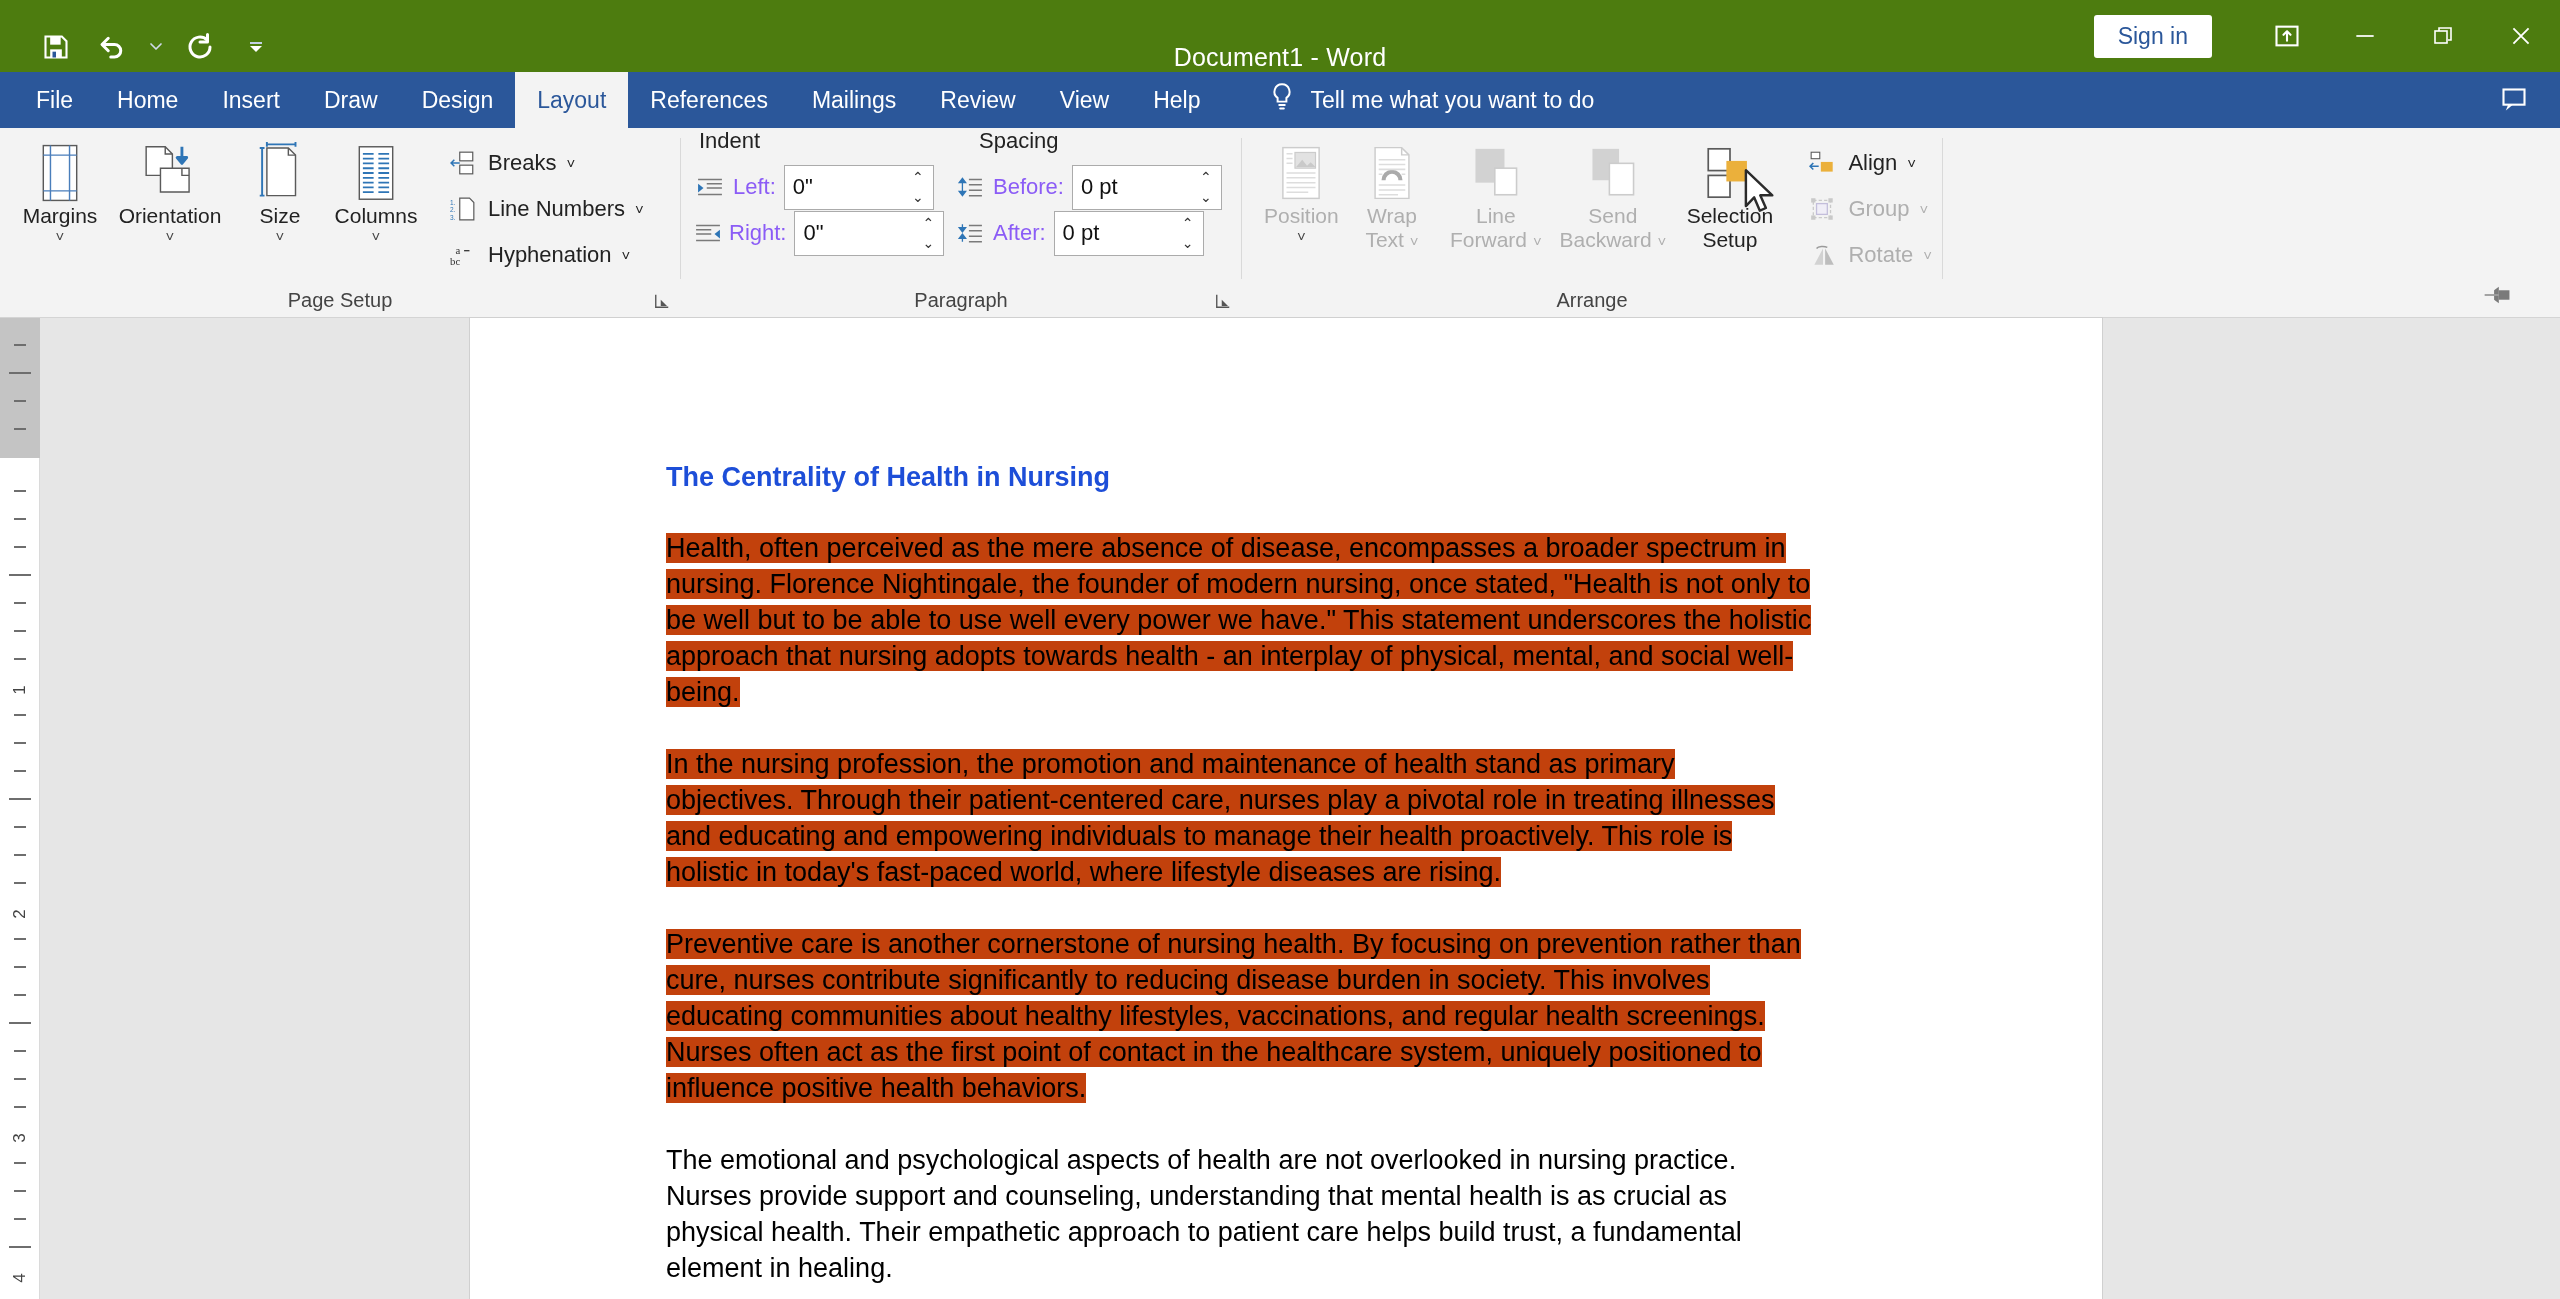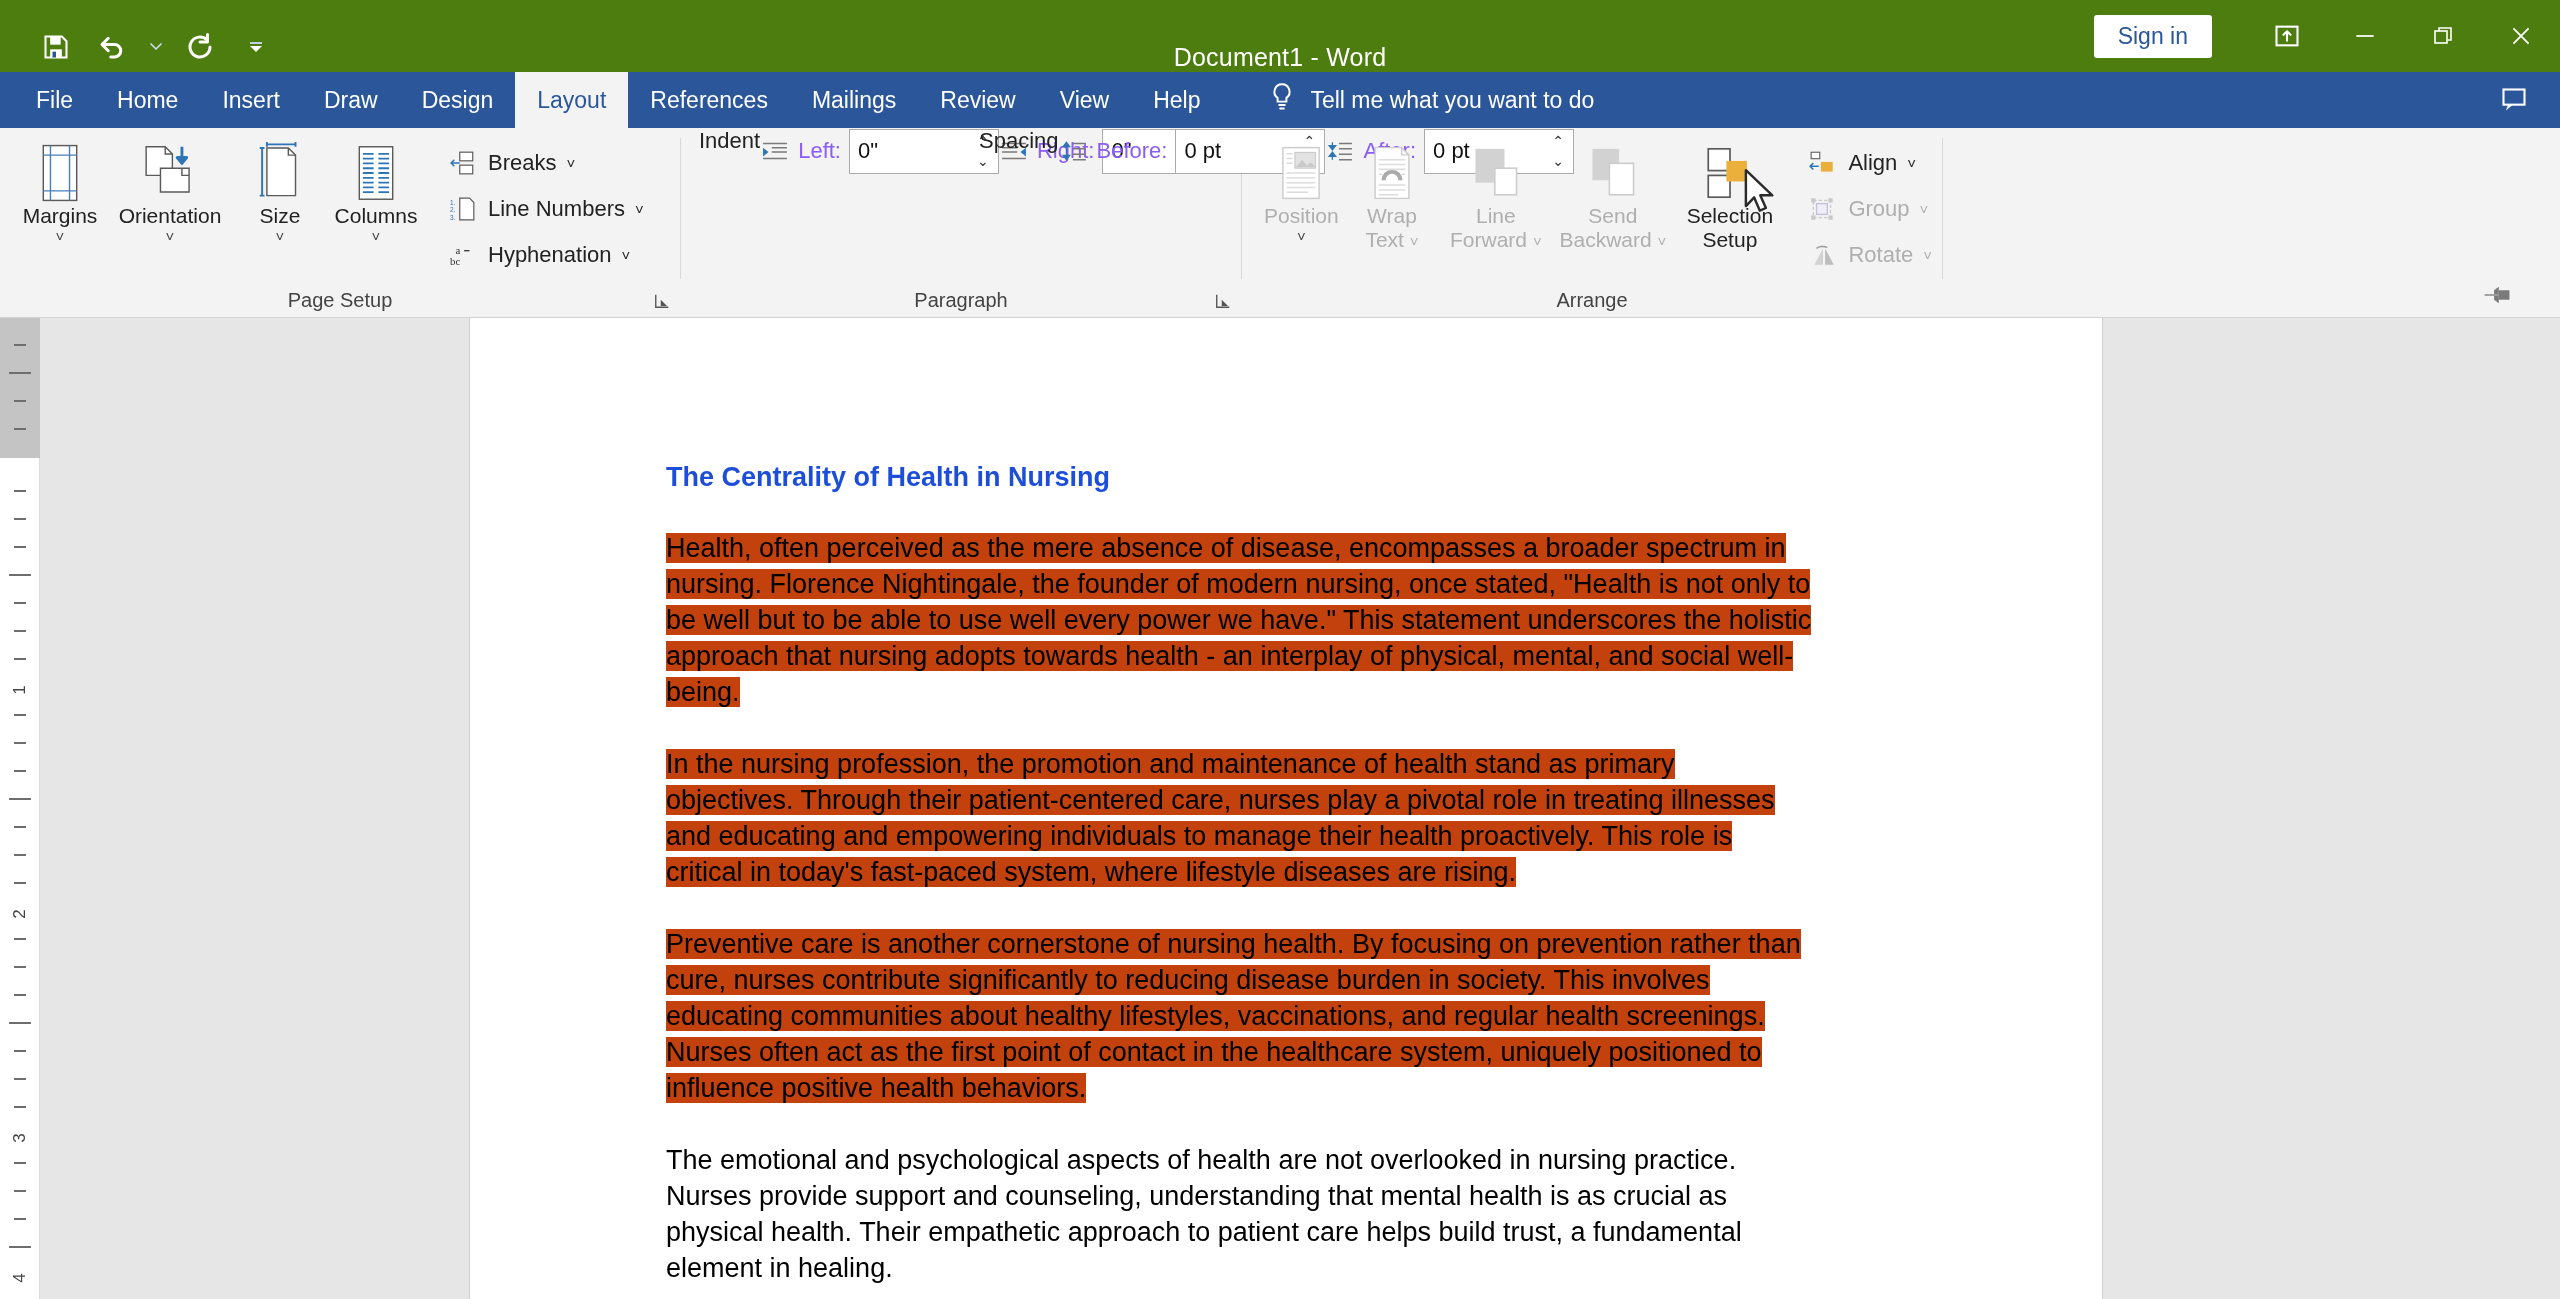--- a/index.html
+++ b/index.html
@@ -98,21 +98,21 @@
   .smallbtn {
     display: flex; align-items: center; gap: 10px; height: 46px;
     padding: 0 10px; cursor: pointer; color: #222; font-size: 22px;
     white-space: nowrap;
   }
   .smallbtn.disabled { color: #AFAFAF; }
   .stack { display: flex; flex-direction: column; justify-content: flex-start; padding-top: 2px; }
 
   
   .para-wrap { display: flex; gap: 0; padding: 0 14px; }
-  .para-col { display: flex; flex-direction: row; }
+  .para-col { display: flex; flex-direction: column; }
   .para-head { font-size: 22px; color: #222; height: 36px; padding-left: 4px; }
   .spin-row { display: flex; align-items: center; height: 46px; gap: 8px; }
   .spin-lbl { font-size: 22px; color: #8b5cf6; white-space: nowrap; }
   .spinbox {
     display: flex; align-items: center; border: 1px solid #ABABAB;
     background: #fff; width: 150px; height: 45px;
   }
   .spinbox input {
     border: none; outline: none; width: 118px; height: 41px;
     font-size: 22px; padding-left: 8px; color: #111;
@@ -641,21 +641,21 @@
               <div><span class="sel">nursing. Florence Nightingale, the founder of modern nursing, once stated, "Health is not only to</span></div>
               <div><span class="sel">be well but to be able to use well every power we have." This statement underscores the holistic</span></div>
               <div><span class="sel">approach that nursing adopts towards health - an interplay of physical, mental, and social well-</span></div>
               <div><span class="sel">being.</span></div>
             </div>
             <div style="height: 18px; margin-top: -26px; margin-bottom: 8px;"><span class="sel" style="font-size: 27px;">&nbsp;</span></div>
             <div class="doc-p">
               <div><span class="sel">In the nursing profession, the promotion and maintenance of health stand as primary</span></div>
               <div><span class="sel">objectives. Through their patient-centered care, nurses play a pivotal role in treating illnesses</span></div>
               <div><span class="sel">and educating and empowering individuals to manage their health proactively. This role is</span></div>
-              <div><span class="sel">critical in today's fast-paced system, where lifestyle diseases are rising.</span></div>
+              <div><span class="sel">holistic in today's fast-paced world, where lifestyle diseases are rising.</span></div>
             </div>
             <div style="height: 18px; margin-top: -26px; margin-bottom: 8px;"><span class="sel" style="font-size: 27px;">&nbsp;</span></div>
             <div class="doc-p">
               <div><span class="sel">Preventive care is another cornerstone of nursing health. By focusing on prevention rather than</span></div>
               <div><span class="sel">cure, nurses contribute significantly to reducing disease burden in society. This involves</span></div>
               <div><span class="sel">educating communities about healthy lifestyles, vaccinations, and regular health screenings.</span></div>
               <div><span class="sel">Nurses often act as the first point of contact in the healthcare system, uniquely positioned to</span></div>
               <div><span class="sel">influence positive health behaviors.</span></div>
             </div>
             <div style="height: 18px; margin-top: -26px; margin-bottom: 8px;"><span class="sel" style="font-size: 27px;">&nbsp;</span></div>

